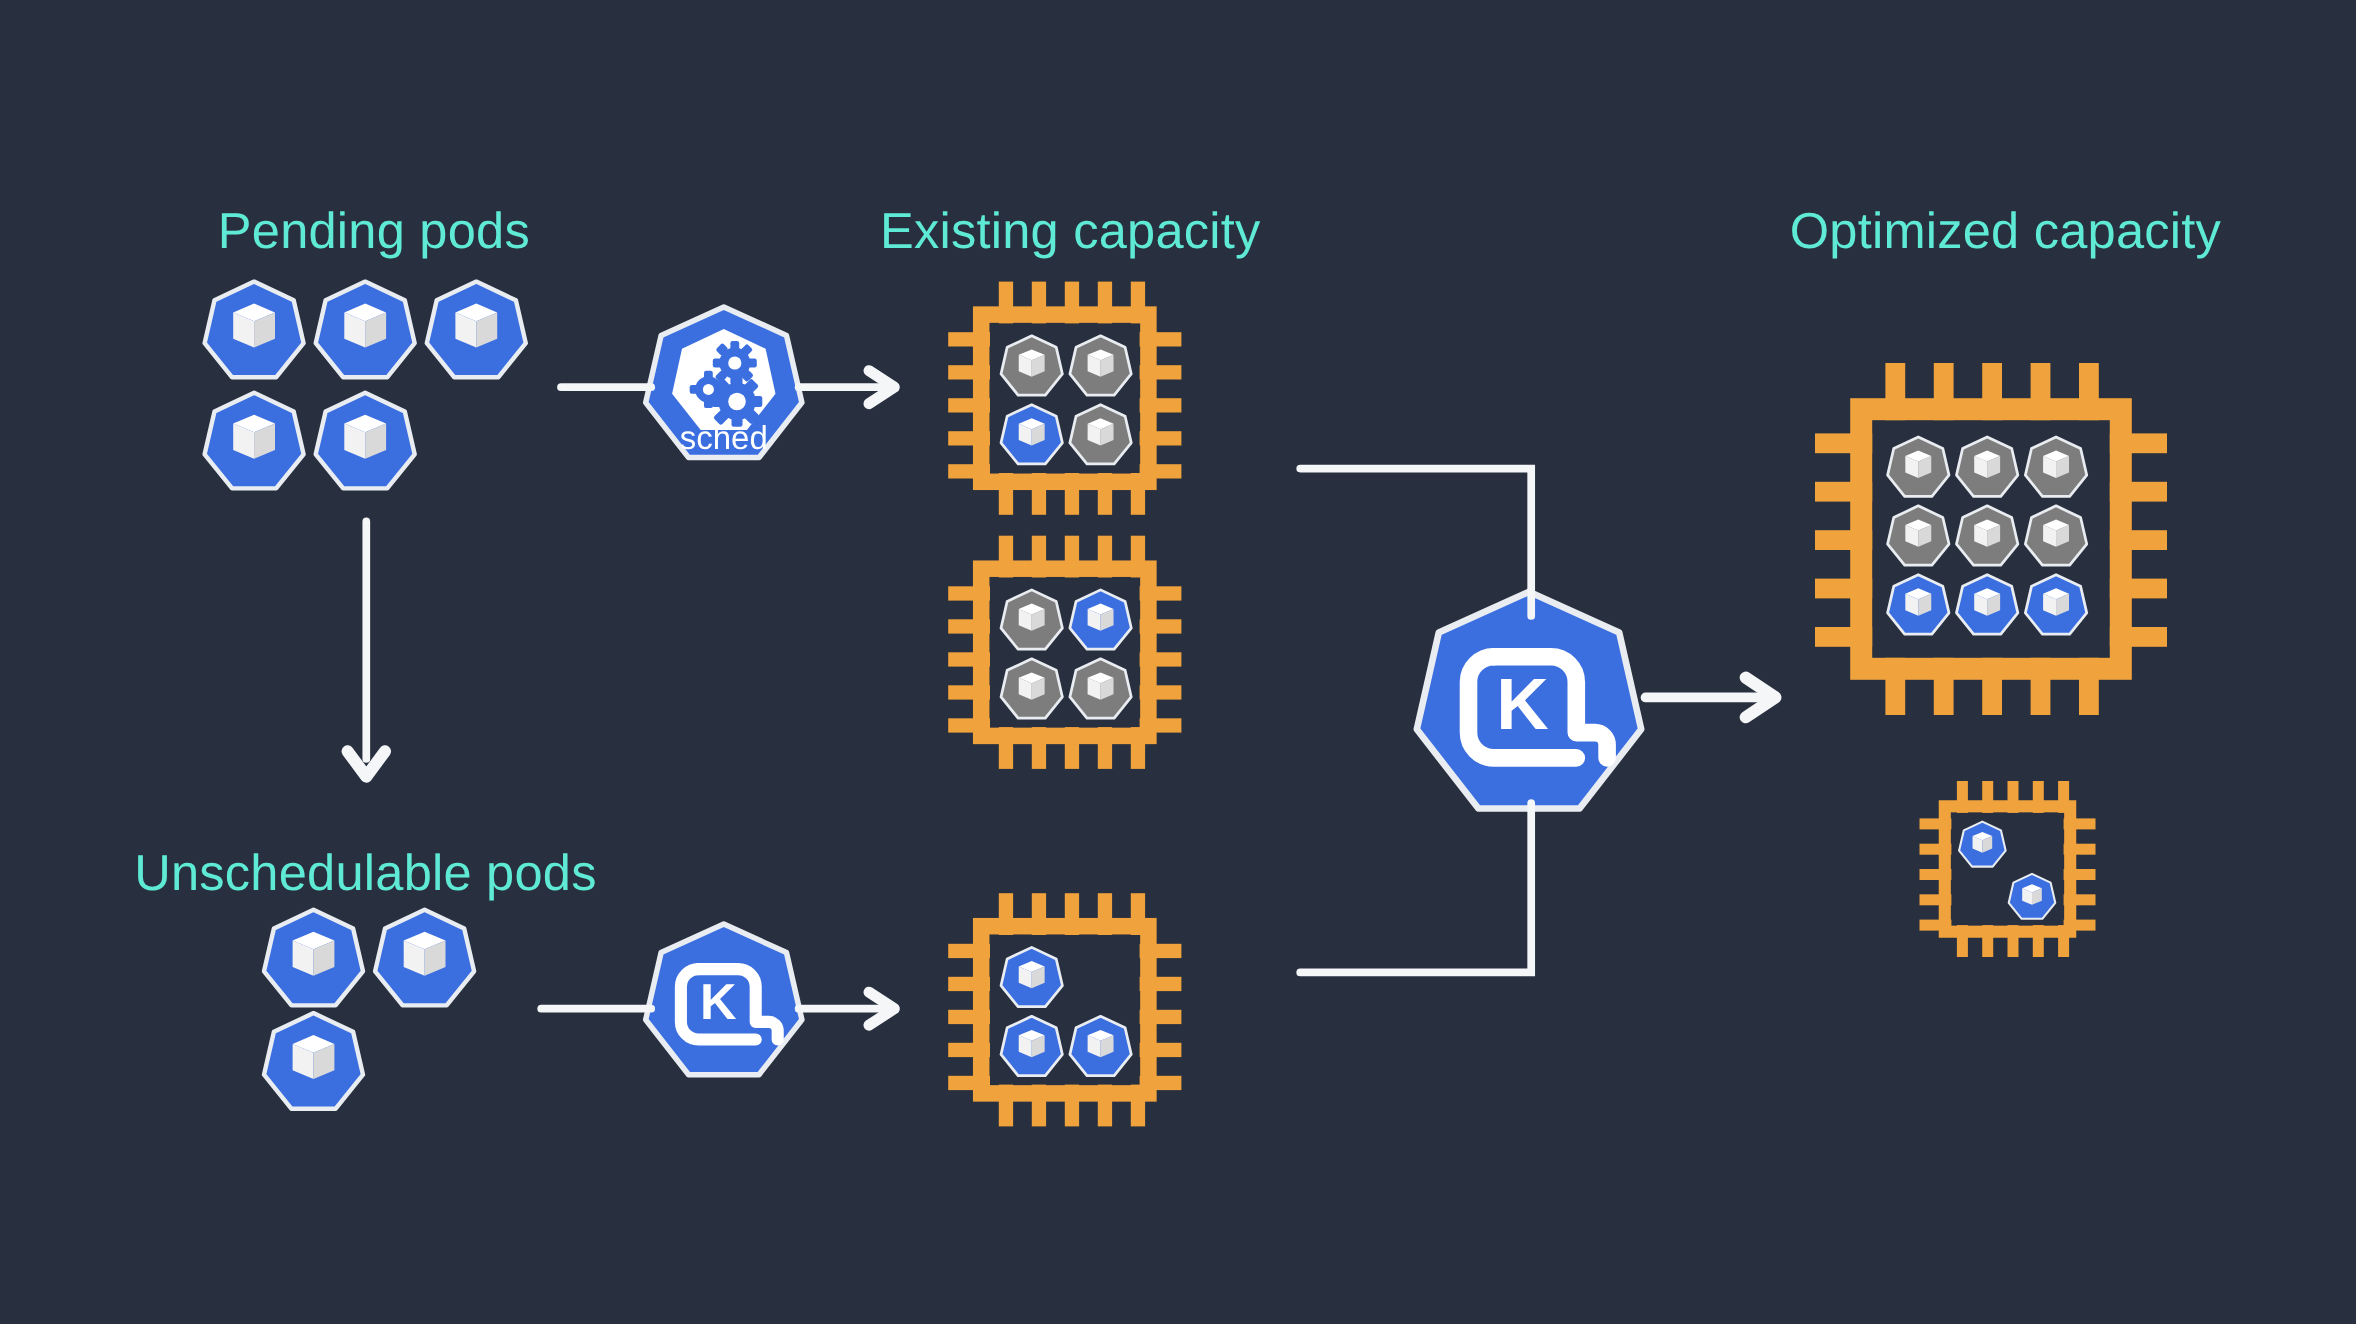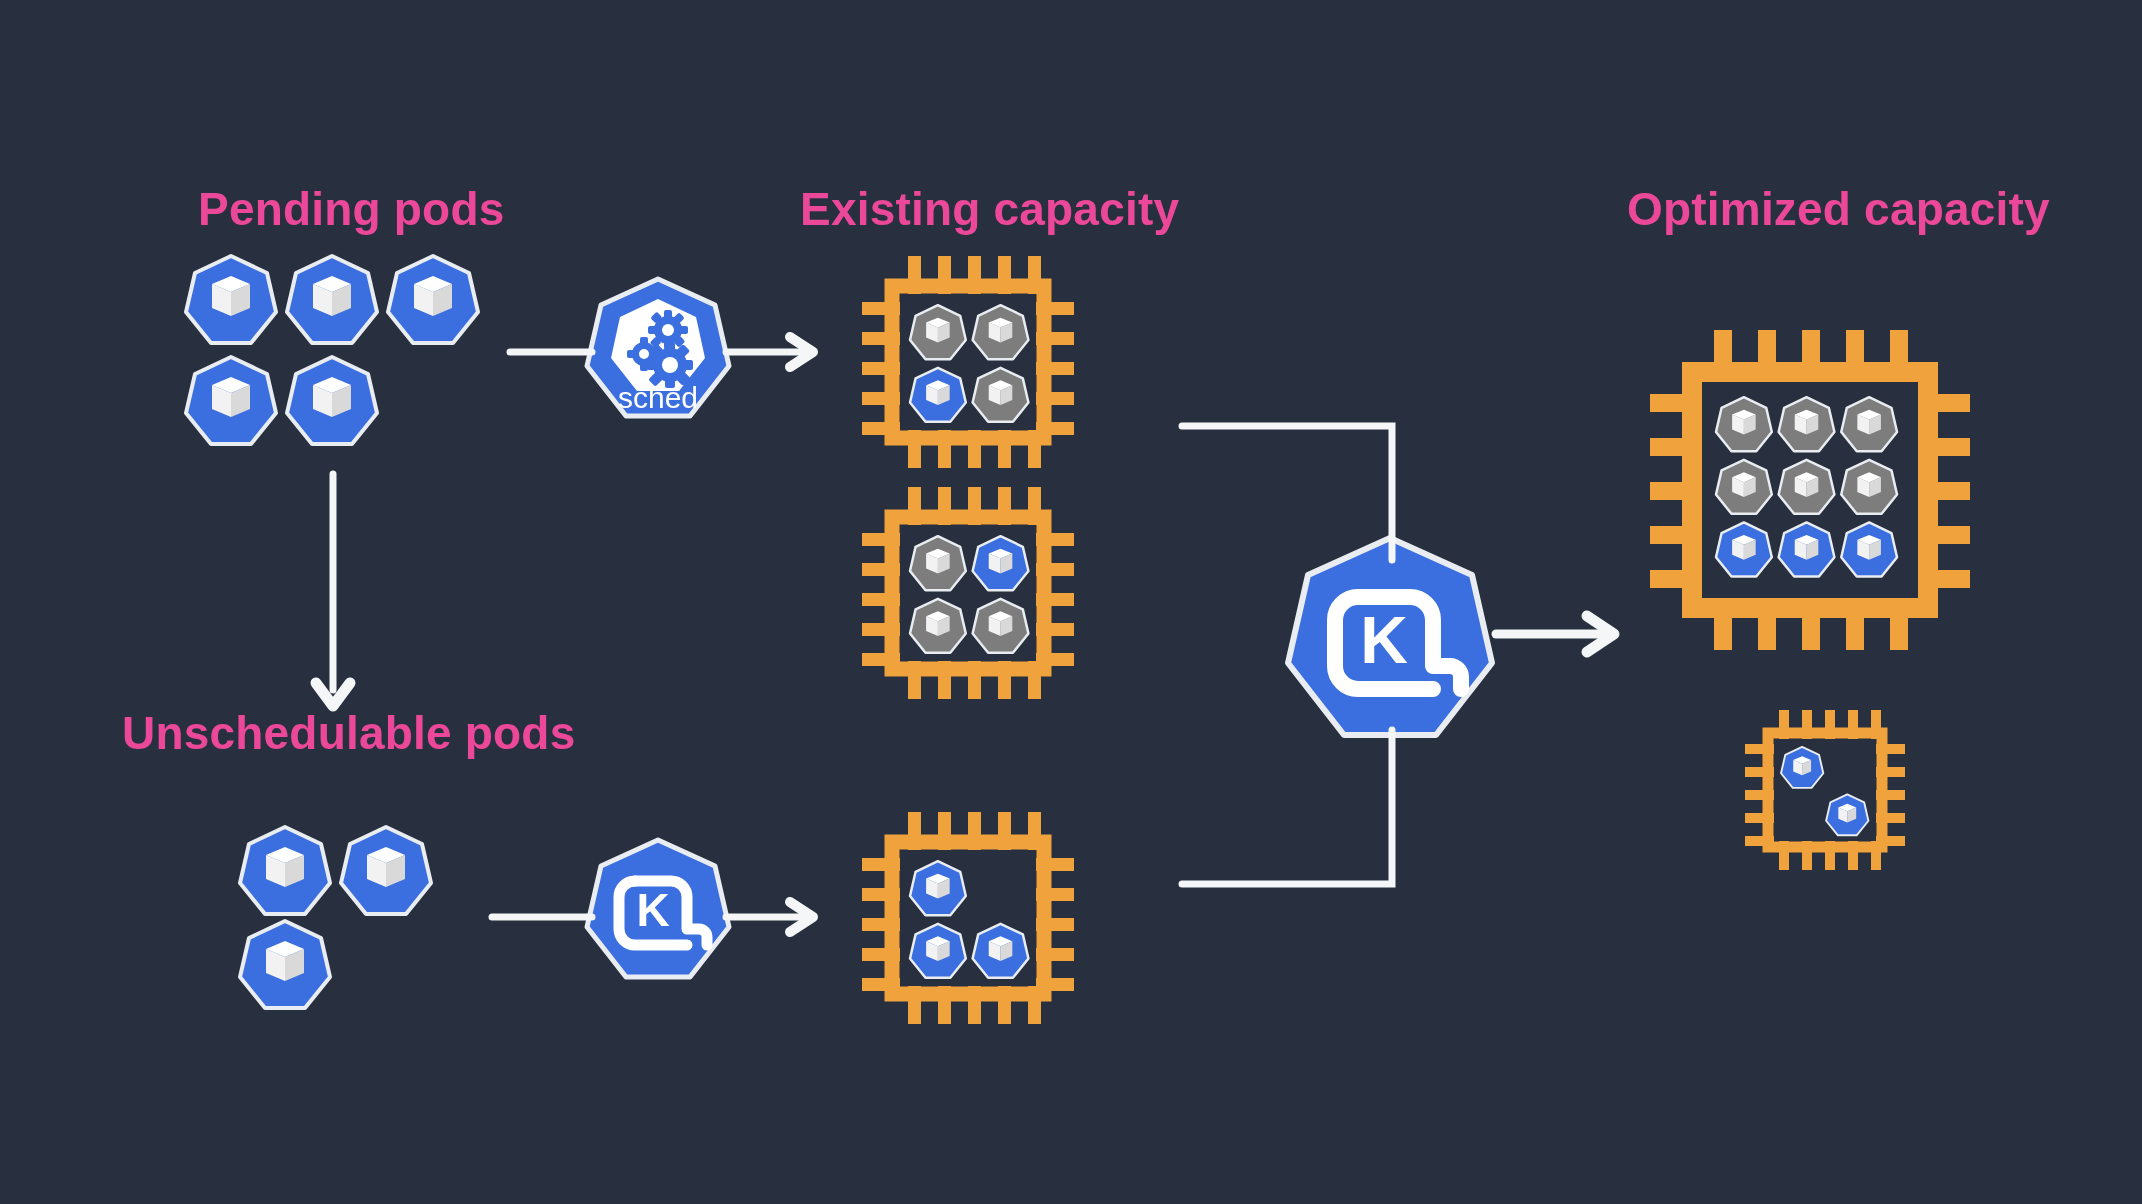--- a/index.html
+++ b/index.html
@@ -6,38 +6,38 @@
   body{
     width:2142px;height:1204px;
     background:#28303f;
     font-family:"Liberation Sans","DejaVu Sans",sans-serif;
     overflow:hidden;
     position:relative;
   }
   #stage{position:absolute;inset:0;}
   .lbl{
     position:absolute;
-    color:#ec4899;
+    color:#5eead4;
     font-size:46px;
-    font-weight:700;
+    font-weight:400;
     letter-spacing:0.2px;
     white-space:nowrap;
   }
   .node{position:absolute;text-decoration:underline;}
   svg{display:block;overflow:visible;}
 </style>
 </head>
 <body>
 
 <div id="stage">
 
   <div class="lbl" style="left:198px;top:182px;">Pending pods</div>
   <div class="lbl" style="left:1627px;top:182px;">Optimized capacity</div>
   <div class="lbl" style="left:800px;top:182px;">Existing capacity</div>
-  <div class="lbl" style="left:122px;top:706px;">Unschedulable pods</div>
+  <div class="lbl" style="left:122px;top:766px;">Unschedulable pods</div>
 
   <div class="node" style="left:186px;top:254px;">
     <svg width="260" height="190" viewBox="0 0 260 190">
       <defs>
         <g id="hep">
           <polygon points="45,2 81,19 90,58 65,89 25,89 0,58 9,19" stroke="#e9edf2" stroke-width="4" stroke-linejoin="round"></polygon>
         </g>
         <g id="cube">
           <polygon points="0,8 19,0 38,8 19,16" fill="#ffffff"></polygon>
           <polygon points="0,8 19,16 19,40 0,32" fill="#f2f2f2"></polygon>

